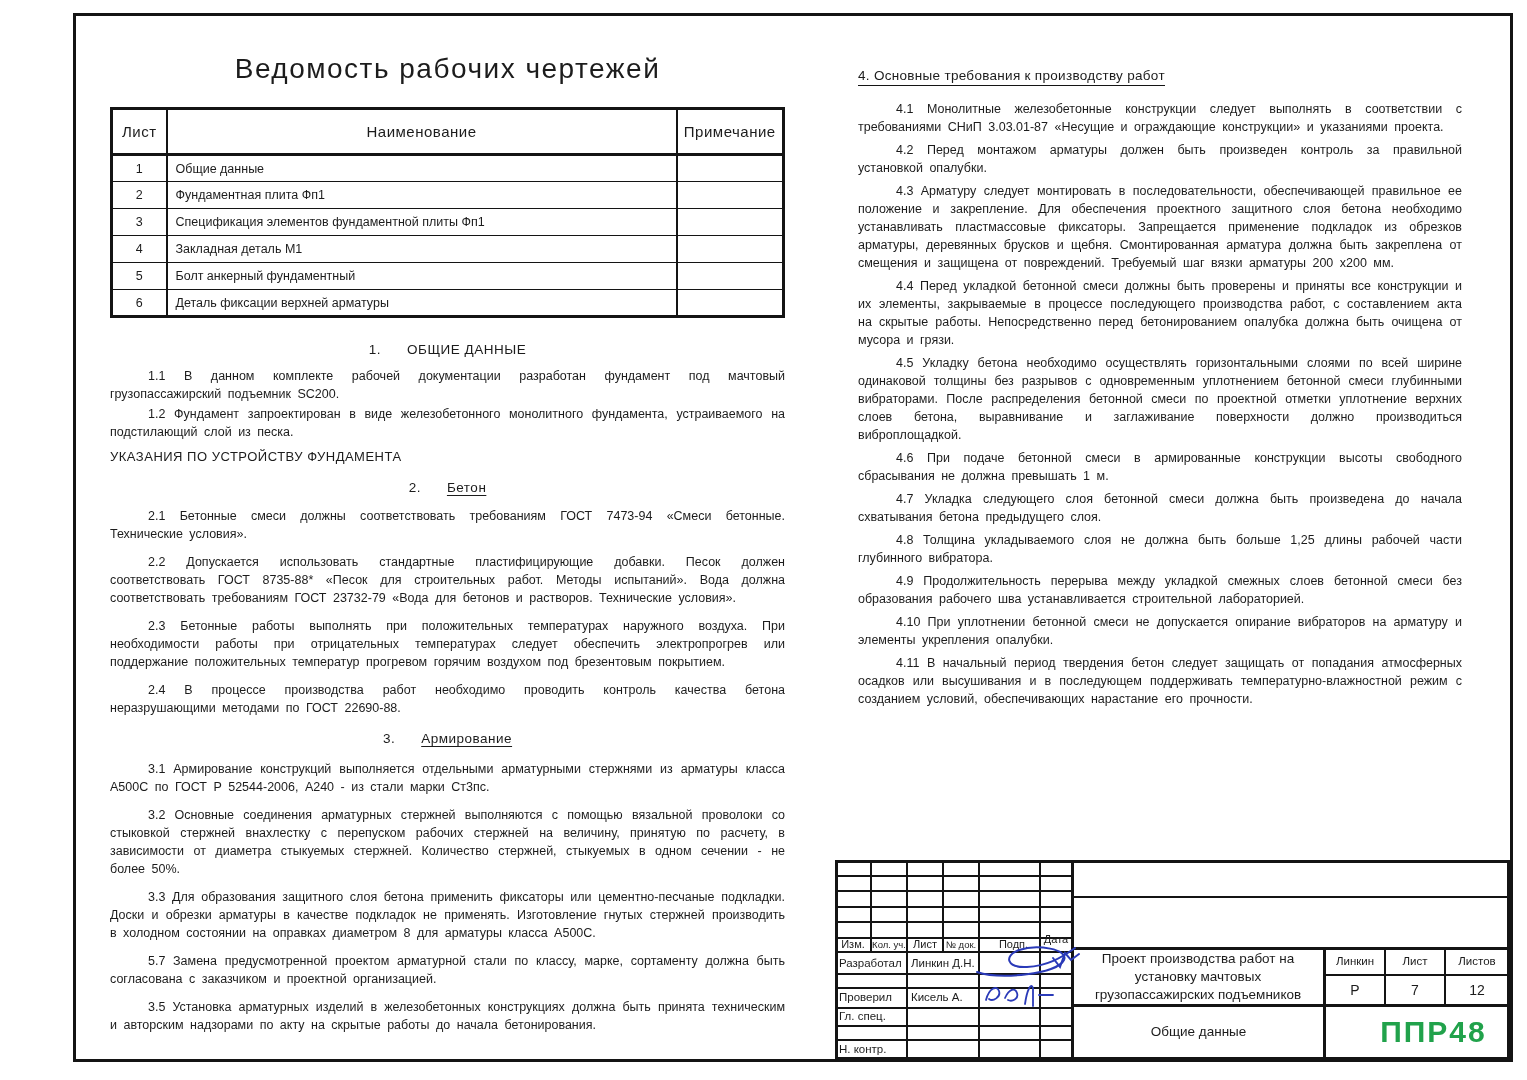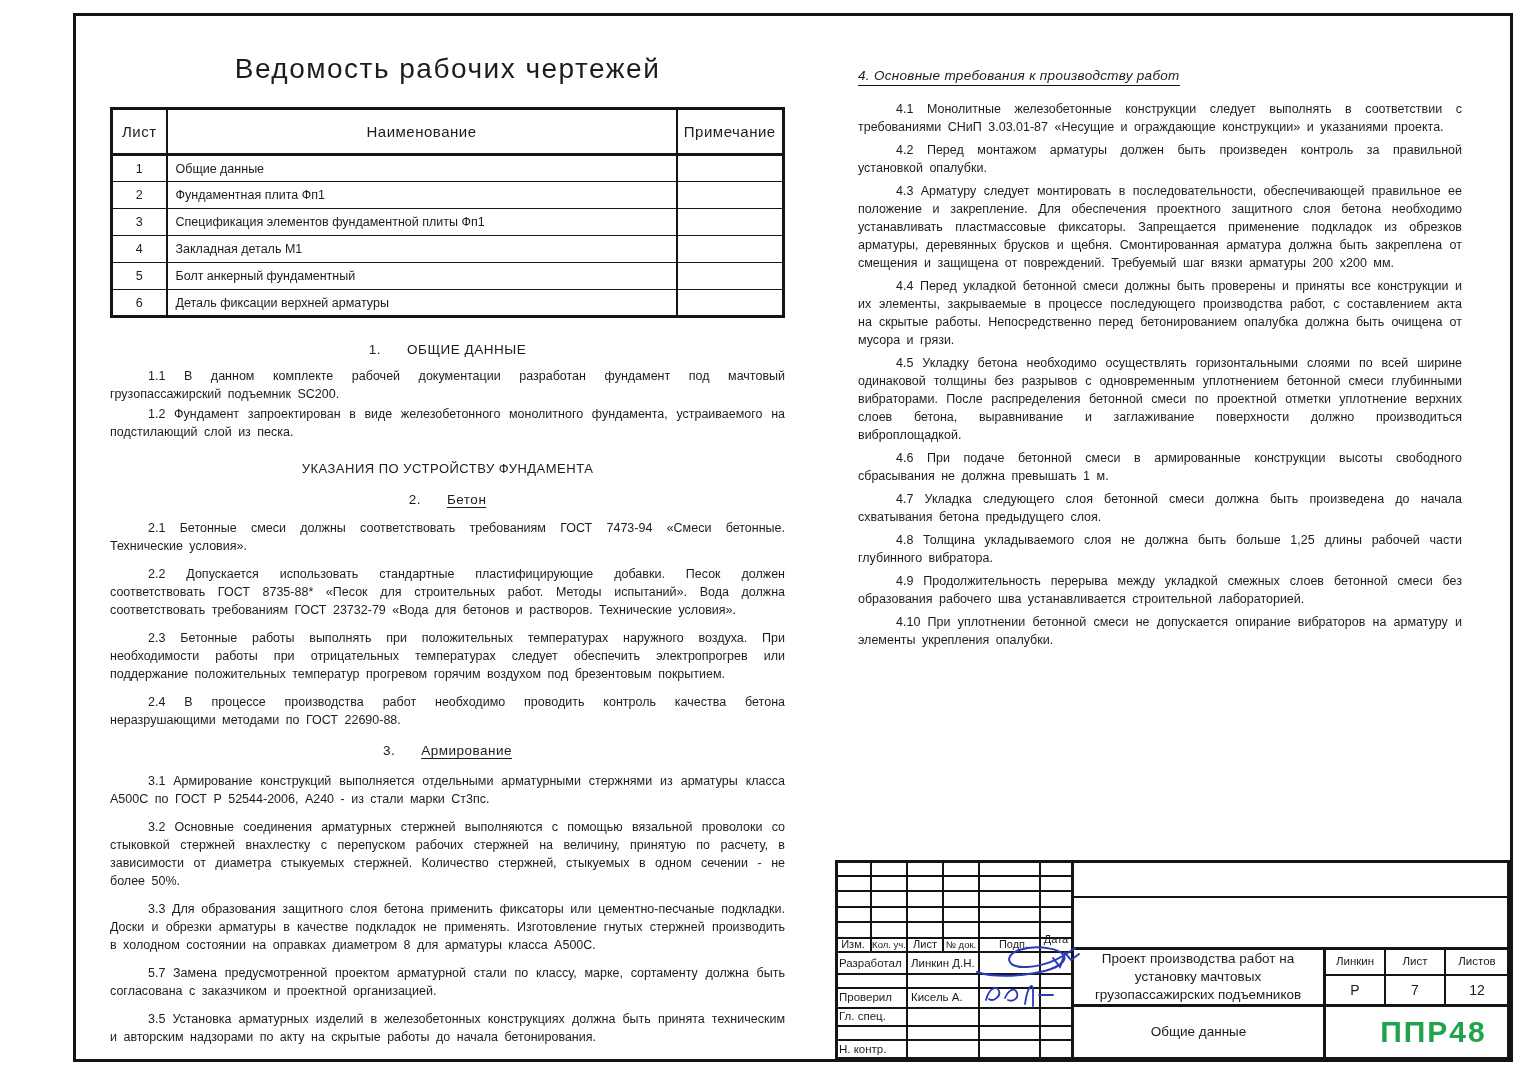--- a/index.html
+++ b/index.html
@@ -29,32 +29,32 @@
   .dl-table td {
     border-left:2.5px solid #141414; border-top:1.5px solid #141414;
     height:27px; font-size:12.5px; padding:2px 8px;
   }
   .dl-table .c-sheet { width:55px; text-align:center; }
   .dl-table .c-note  { width:107px; }
   
   .sec-head { margin-top:24px; text-align:center; font-size:13.5px; letter-spacing:0.5px; }
   .sec-head .num { margin-right:26px; }
   .u { text-decoration:underline; text-underline-offset:3px; }
-  .sub-head { margin-top:20px; text-align:center; font-size:13px; letter-spacing:0.5px; }
+  .sub-head { margin-top:8px; text-align:left; font-size:13px; letter-spacing:0.5px; }
   .para {
     margin:5px 0; font-size:12.5px; line-height:18px;
     text-align:justify; text-indent:38px; word-spacing:3px;
   }
   .para.tight { margin:2px 0; }
   .para.sp { margin:10px 0; }
   
   .right-col { position:absolute; left:858px; top:66px; width:604px; }
   .sec4-head {
     display:inline-block; font-size:13.5px; letter-spacing:0.3px;
-    border-bottom:1.5px solid #141414; padding-bottom:2px; margin-bottom:10px;font-style:italic;
+    border-bottom:1.5px solid #141414; padding-bottom:2px; margin-bottom:10px;
   }
   
   .tb { position:absolute; left:835px; top:860px; width:675px; height:200px; background:#fff; }
   .tb .ln { position:absolute; background:#141414; }
   .tb .lbl { position:absolute; font-size:11px; text-align:center; white-space:nowrap; }
   .tb .cell { position:absolute; font-size:11.5px; white-space:nowrap; }
   .tb .proj {
     position:absolute; left:242px; top:90px; width:242px; height:55px;
     font-size:13.5px; line-height:18px; text-align:center;
   }
@@ -152,20 +152,21 @@
     <p class="para" style="margin-top:4px">4.1 Монолитные железобетонные конструкции следует выполнять в соответствии с требованиями СНиП 3.03.01-87 «Несущие и ограждающие конструкции» и указаниями проекта.</p>
     <p class="para">4.2 Перед монтажом арматуры должен быть произведен контроль за правильной установкой опалубки.</p>
     <p class="para">4.3 Арматуру следует монтировать в последовательности, обеспечивающей правильное ее положение и закрепление. Для обеспечения проектного защитного слоя бетона необходимо устанавливать пластмассовые фиксаторы. Запрещается применение подкладок из обрезков арматуры, деревянных брусков и щебня. Смонтированная арматура должна быть закреплена от смещения и защищена от повреждений. Требуемый шаг вязки арматуры 200 х200 мм.</p>
     <p class="para">4.4 Перед укладкой бетонной смеси должны быть проверены и приняты все конструкции и их элементы, закрываемые в процессе последующего производства работ, с составлением акта на скрытые работы. Непосредственно перед бетонированием опалубка должна быть очищена от мусора и грязи.</p>
     <p class="para">4.5 Укладку бетона необходимо осуществлять горизонтальными слоями по всей ширине одинаковой толщины без разрывов с одновременным уплотнением бетонной смеси глубинными вибраторами. После распределения бетонной смеси по проектной отметки уплотнение верхних слоев бетона, выравнивание и заглаживание поверхности должно производиться виброплощадкой.</p>
     <p class="para">4.6 При подаче бетонной смеси в армированные конструкции высоты свободного сбрасывания не должна превышать 1 м.</p>
     <p class="para">4.7 Укладка следующего слоя бетонной смеси должна быть произведена до начала схватывания бетона предыдущего слоя.</p>
     <p class="para">4.8 Толщина укладываемого слоя не должна быть больше 1,25 длины рабочей части глубинного вибратора.</p>
     <p class="para">4.9 Продолжительность перерыва между укладкой смежных слоев бетонной смеси без образования рабочего шва устанавливается строительной лабораторией.</p>
     <p class="para">4.10 При уплотнении бетонной смеси не допускается опирание вибраторов на арматуру и элементы укрепления опалубки.</p>
+    <p class="para">4.11 В начальный период твердения бетон следует защищать от попадания атмосферных осадков или высушивания и в последующем поддерживать температурно-влажностной режим с созданием условий, обеспечивающих нарастание его прочности.</p>
   </div>
 
   <div class="tb">
 
     <i class="ln" style="left:0;top:0;width:675px;height:3px"></i>
     <i class="ln" style="left:0;top:197px;width:675px;height:3px"></i>
     <i class="ln" style="left:0;top:0;width:3px;height:200px"></i>
     <i class="ln" style="left:672px;top:0;width:3px;height:200px"></i>
 
     <i class="ln" style="left:35px;top:0;width:2px;height:92px"></i>

